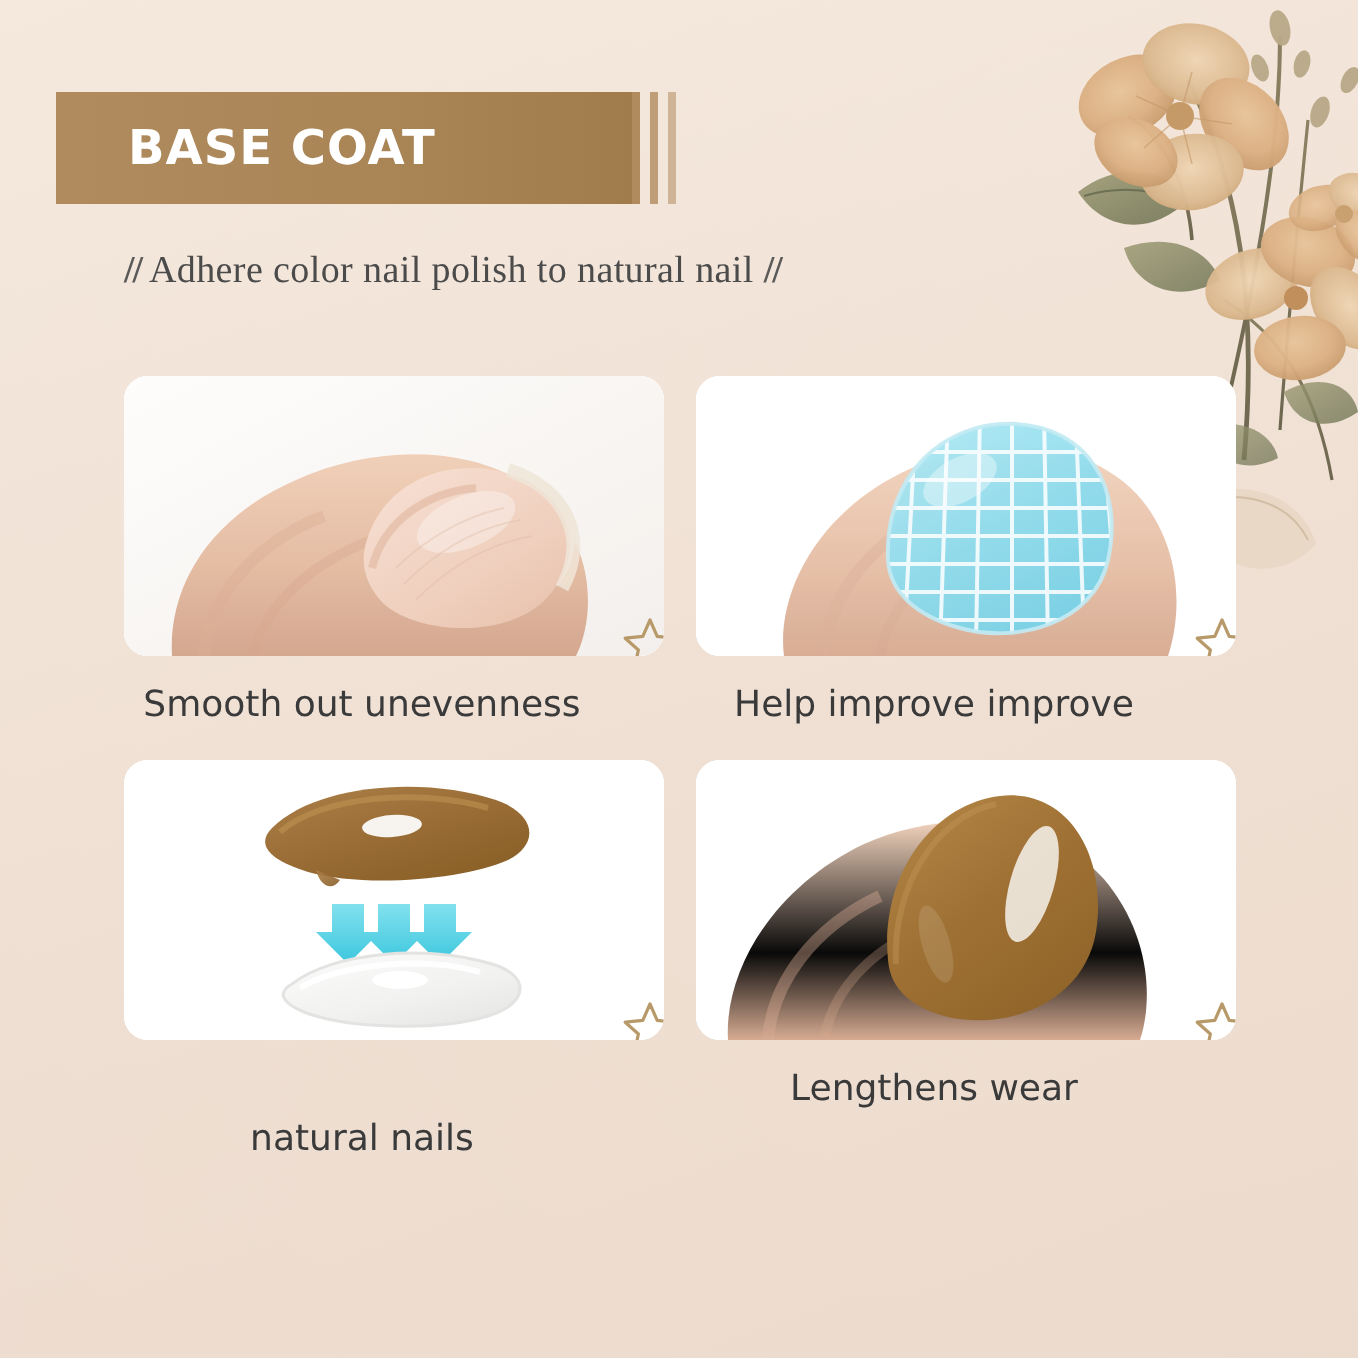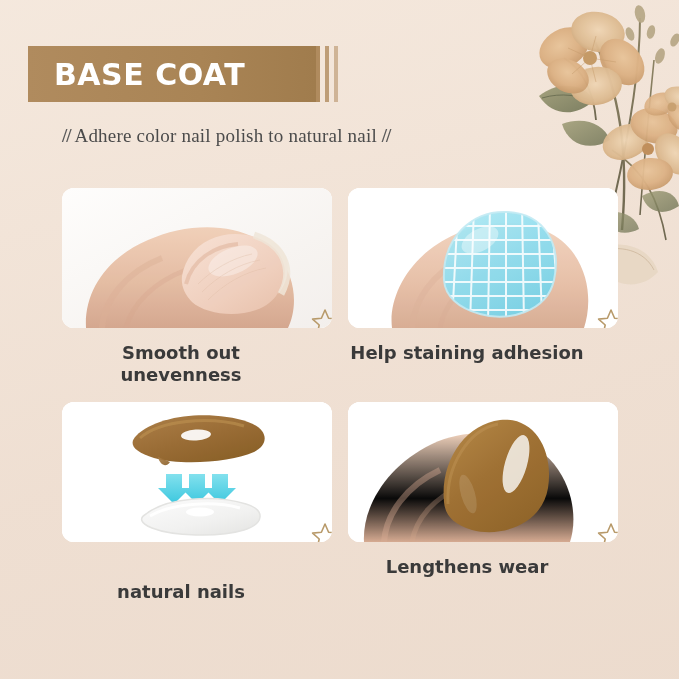--- a/index.html
+++ b/index.html
@@ -24,22 +24,22 @@
   
   .flowers{position:absolute;right:0;top:0;width:235px;height:350px;pointer-events:none;}
 
   
   .title-band{
     position:absolute;left:28px;top:46px;width:288px;height:56px;
     background:linear-gradient(90deg,#b08b5e 0%, #a98455 60%, #a07c4d 100%);
     display:flex;align-items:center;
   }
   .title-band .title-text{
-    color:#ffffff;font-size:30px;font-weight:bold;letter-spacing:.5px;
-    padding-left:26px;
+    color:#ffffff;font-size:24px;font-weight:bold;letter-spacing:.5px;
+    padding-left:36px;
     font-family:"DejaVu Sans", sans-serif;
   }
   .title-bars{
     position:absolute;left:316px;top:46px;height:56px;display:flex;gap:5px;
   }
   .title-bars span{display:block;width:4px;height:56px;background:#b08b5e;}
   .title-bars span.s2{opacity:.8;}
   .title-bars span.s3{opacity:.55;}
 
   
@@ -49,21 +49,21 @@
     font-family:Liberation Serif, serif;
     white-space:nowrap;
   }
   .subtitle .slashes{color:#5a5a5a;font-weight:600;letter-spacing:-1px;}
 
   
   .grid{
     position:absolute;left:62px;top:188px;width:556px;
     display:grid;grid-template-columns:270px 270px;column-gap:16px;row-gap:0px;
   }
-  .cell{width:238px;font-weight:bold;}
+  .cell{width:238px;}
   .card{
     position:relative;width:270px;height:140px;border-radius:12px;overflow:hidden;
     background:#ffffff;
   }
   .caption{
     text-align:center;color:#3a3a3a;font-size:18px;line-height:22px;
     margin-top:14px;margin-bottom:16px;
     font-family:"DejaVu Sans", sans-serif;
   }
   .caption.two-line{line-height:24px;}
@@ -296,21 +296,21 @@
           <ellipse cx="132" cy="52" rx="20" ry="11" transform="rotate(-28 132 52)" fill="#ffffff" opacity=".38"></ellipse>
           <rect width="270" height="140" fill="#ffffff" opacity="0.05"></rect>
         </svg>
       </div>
       <div class="star">
         <svg width="34" height="34" viewBox="0 0 34 34" xmlns="http://www.w3.org/2000/svg">
           <path d="M17 4 L20.6 12.2 L29.4 13.1 L22.8 19 L24.7 27.7 L17 23.2 L9.3 27.7 L11.2 19 L4.6 13.1 L13.4 12.2 Z" fill="none" stroke="#b89a6a" stroke-width="1.6" stroke-linejoin="round"></path>
         </svg>
       </div>
     </div>
-    <div class="caption">Help staining adhesion</div>
+    <div class="caption">Help improve improve</div>
   </div>
 
   <div class="cell">
     <div class="card">
       <div class="img3">
         <svg width="270" height="140" viewBox="0 0 270 140" xmlns="http://www.w3.org/2000/svg">
           <defs>
             <linearGradient id="brown3" x1="0.1" y1="0" x2="0.9" y2="1">
               <stop offset="0%" stop-color="#a97a41"></stop>
                 <stop offset="50%" stop-color="#96682f"></stop>

